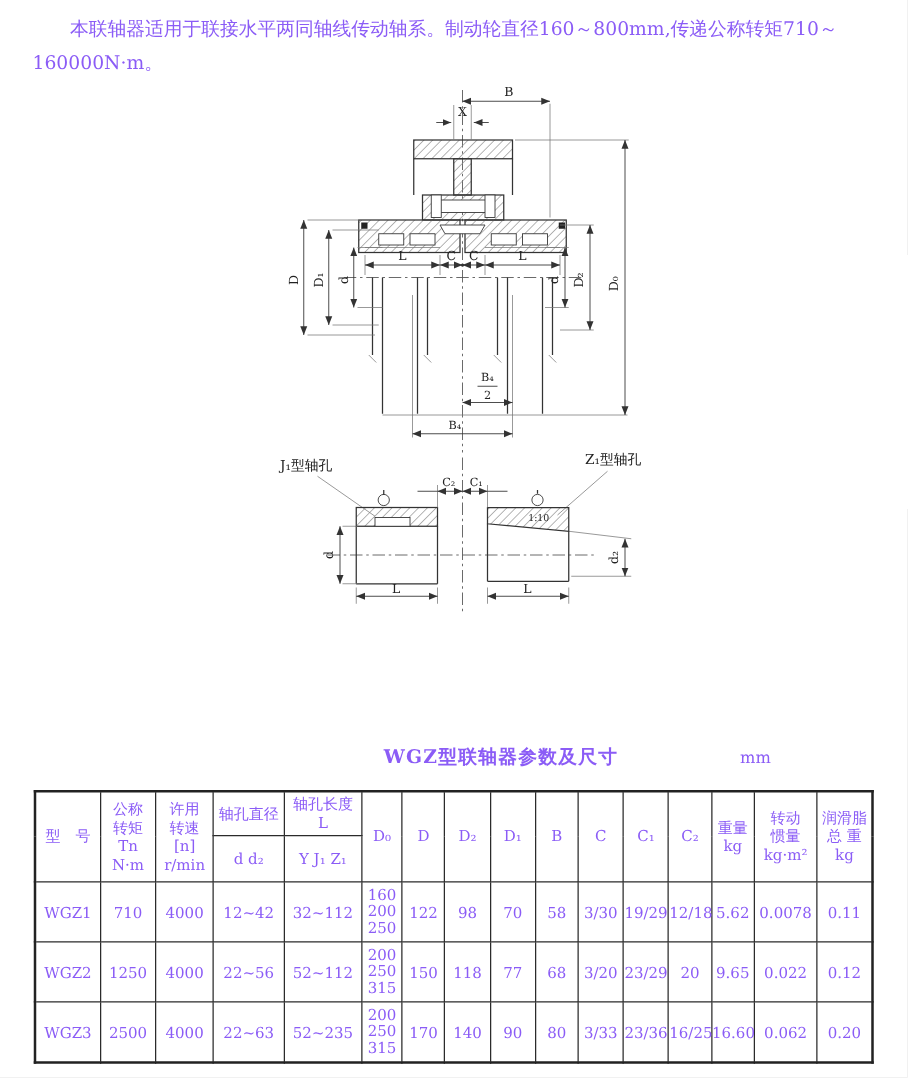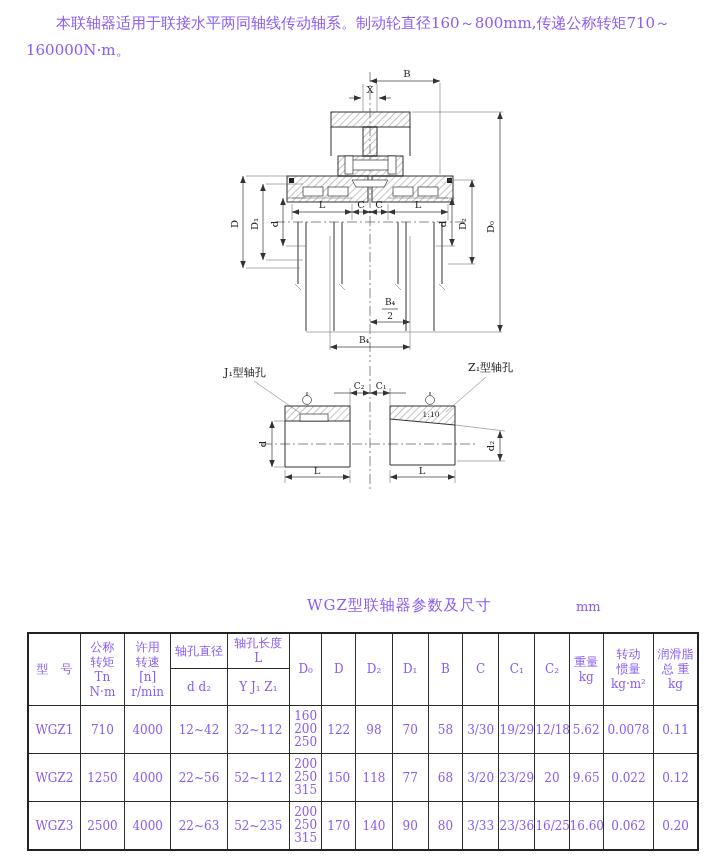--- a/index.html
+++ b/index.html
@@ -15,22 +15,22 @@
   text.dm2{font-size:9px;text-anchor:middle;}
   text.cn{font-size:11px;text-anchor:start;}
   text.tt{font-size:7.5px;text-anchor:middle;}
   .pt{fill:url(#hatch);stroke:#333;stroke-width:1;}
   .st{fill:none;stroke:#333;stroke-width:1;}
   .wh{fill:#ffffff;stroke:#333;stroke-width:0.7;}
   .tn{fill:none;stroke:#777;stroke-width:0.6;}
   .dl{fill:none;stroke:#333;stroke-width:0.7;}
   .cl{fill:none;stroke:#555;stroke-width:0.7;stroke-dasharray:10 3 2 3;}
   .title-row{position:relative;height:28px;margin-top:12px;}
-  .tbl-title{position:absolute;left:307px;top:0;font-size:15px;letter-spacing:1px;}
-  .tbl-unit{position:absolute;left:576px;top:3px;font-size:13px;}
+  .tbl-title{position:absolute;left:307px;top:0;font-size:15px;letter-spacing:1px;font-weight:bold;}
+  .tbl-unit{position:absolute;left:592px;top:3px;font-size:13px;}
   table.params{
     border-collapse:collapse;table-layout:fixed;width:672px;margin:8px 0 0 27px;
     border:2px solid #222;
   }
   table.params th,table.params td{
     border:1px solid #2b2b2b;text-align:center;vertical-align:middle;
     white-space:pre-line;font-weight:normal;padding:1px 0;
   }
   table.params thead th{font-size:12px;line-height:1.25;height:32px;}
   table.params thead tr.sub th{height:34px;}

